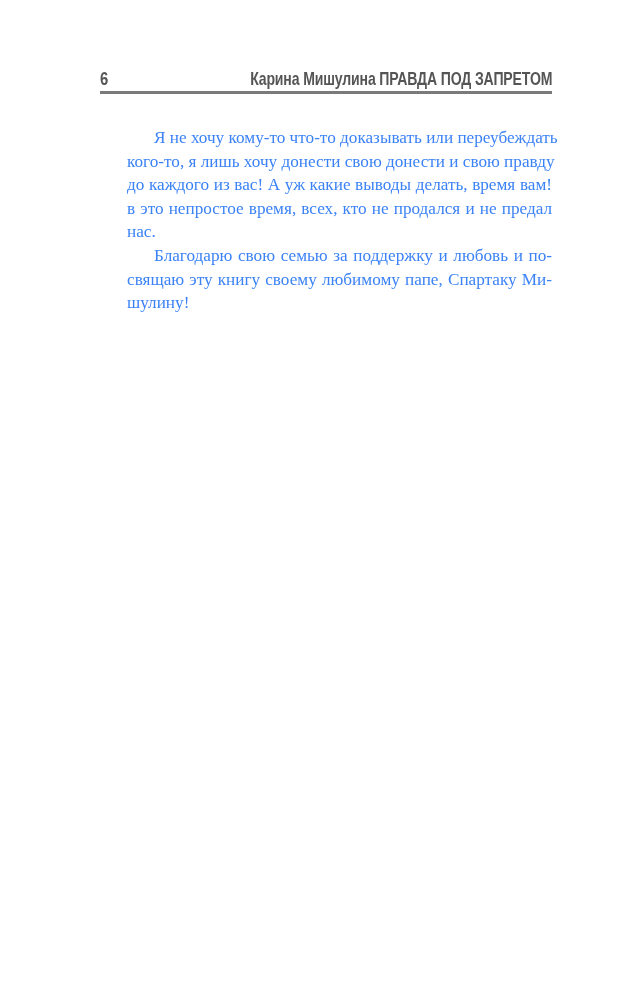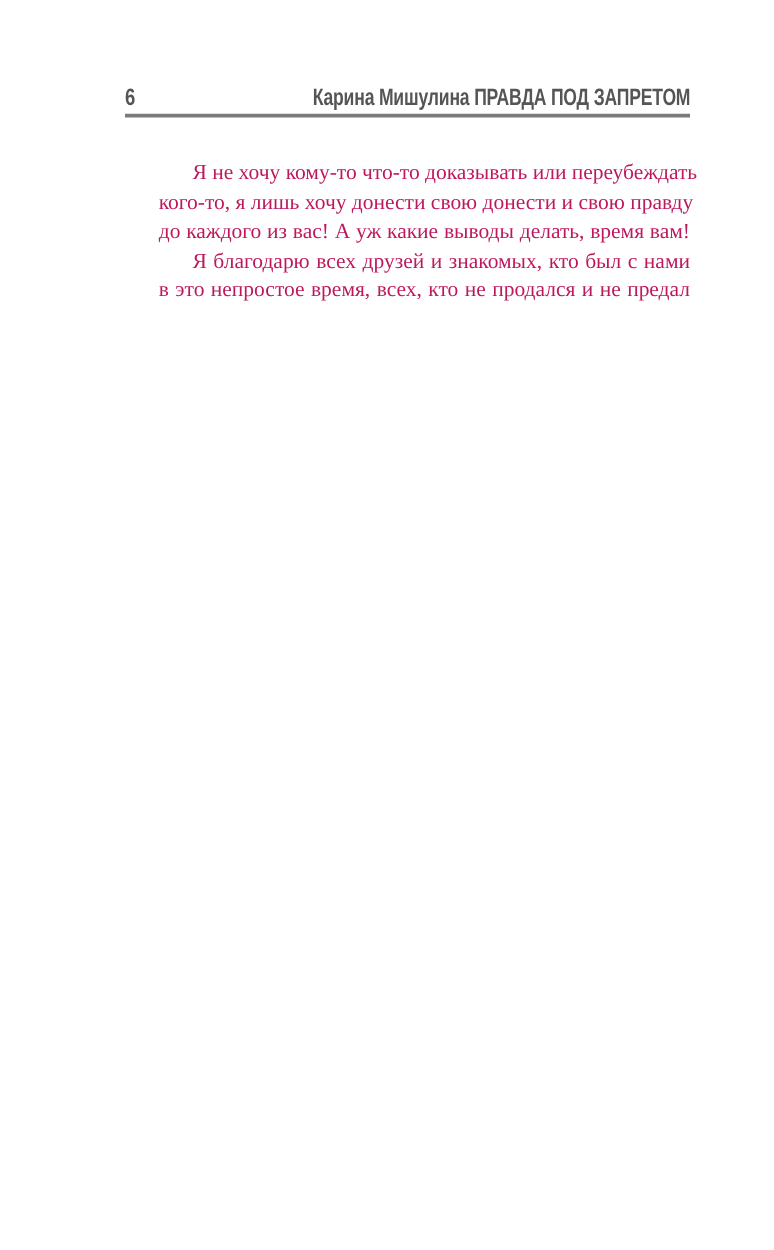--- a/index.html
+++ b/index.html
@@ -61,21 +61,21 @@
       background: #7a7a7a;
     }
     .body-text {
       position: absolute;
       left: 100px;
       top: 126px;
       width: 452px;
       font-family: "Liberation Serif", serif;
       font-size: 17.2px;
       line-height: 23.6px;
-      color: #be185d;
+      color: #3b82f6;
     }
     .body-text p {
       margin: 0;
       text-indent: 27px;
       text-align: justify;
       text-align-last: left;
     }
     .body-text .line {
       display: block;
       text-align: justify;
@@ -107,19 +107,24 @@
 
   <div class="body-text">
 
     <p>
       <span class="line first">Я не хочу кому-то что-то доказывать или переубеждать</span>
       <span class="line">кого-то, я лишь хочу донести свою донести и свою правду</span>
       <span class="line">до каждого из вас! А уж какие выводы делать, время вам!</span>
     </p>
 
     <p>
-      <span class="line first">Я благодарю всех друзей и знакомых, кто был с нами</span>
       <span class="line">в это непростое время, всех, кто не продался и не предал</span>
+      <span class="line last">нас.</span>
     </p>
 
+    <p>
+      <span class="line first">Благодарю свою семью за поддержку и любовь и по-</span>
+      <span class="line">свящаю эту книгу своему любимому папе, Спартаку Ми-</span>
+      <span class="line last">шулину!</span>
+    </p>
 
   </div>
 </div>
 
 </body></html>

